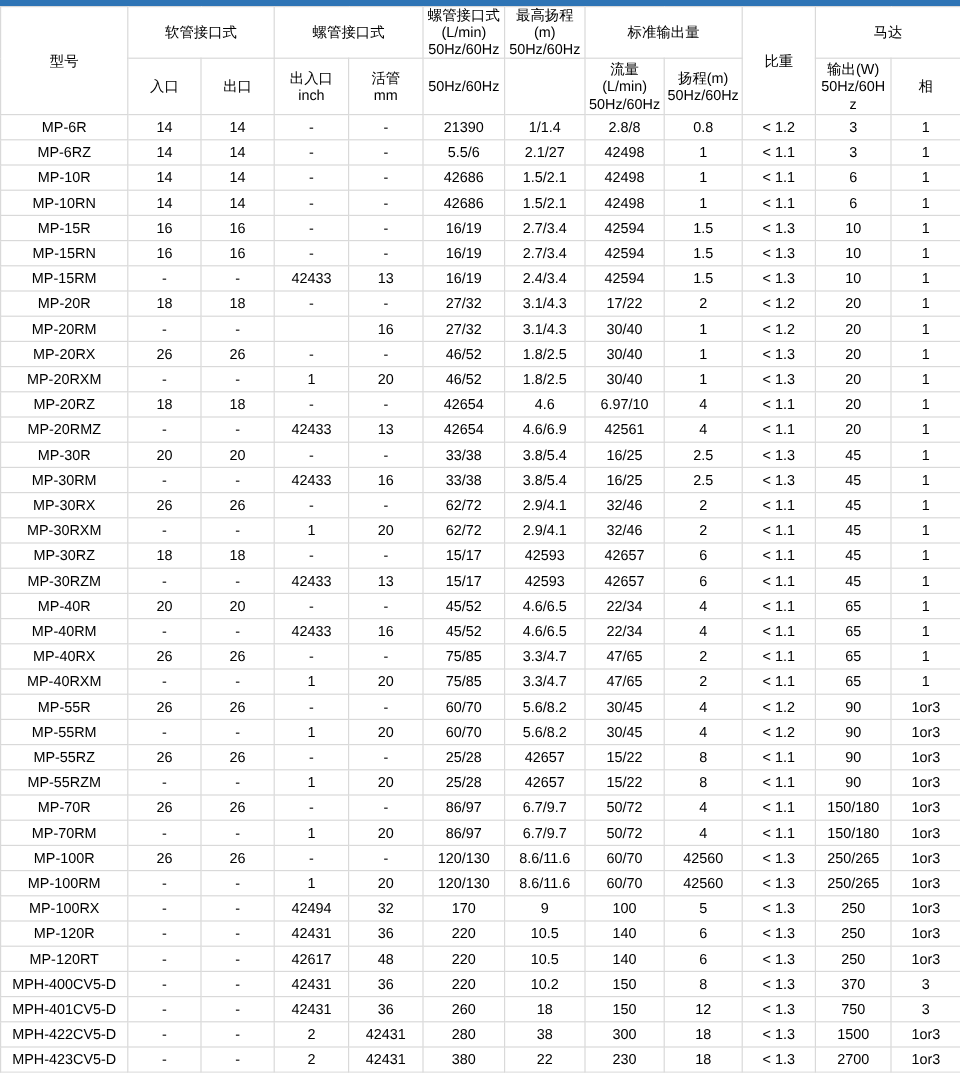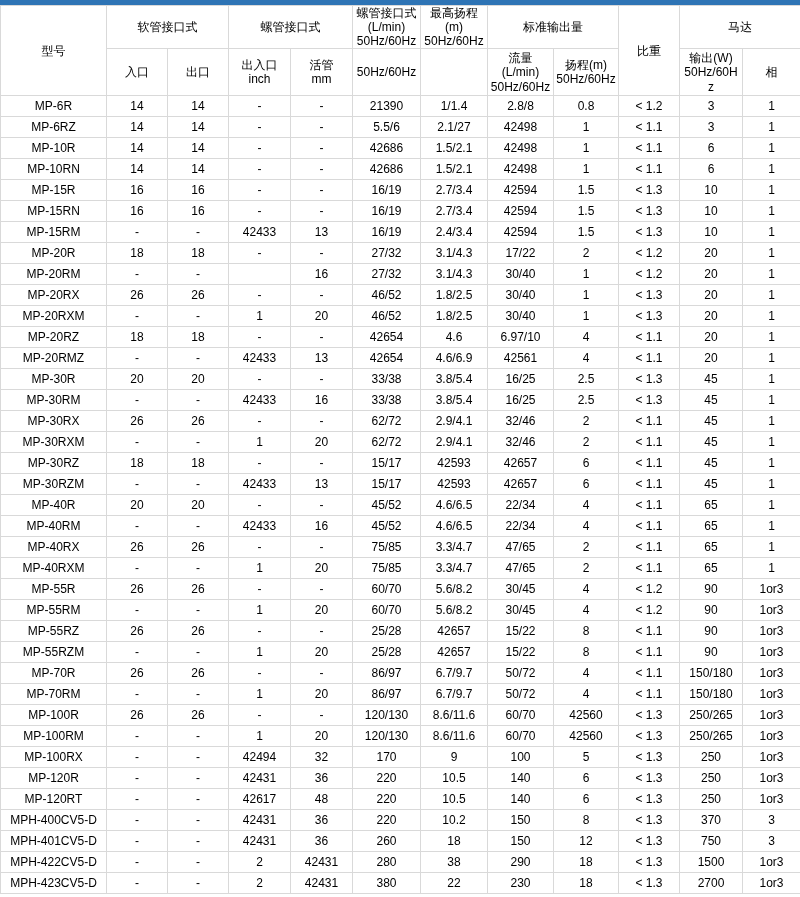--- a/index.html
+++ b/index.html
@@ -580,21 +580,21 @@
           <td>3</td>
         </tr>
         <tr>
           <td>MPH-422CV5-D</td>
           <td>-</td>
           <td>-</td>
           <td>2</td>
           <td>42431</td>
           <td>280</td>
           <td>38</td>
-          <td>290</td>
+          <td>300</td>
           <td>18</td>
           <td>&lt; 1.3</td>
           <td>1500</td>
           <td>1or3</td>
         </tr>
         <tr>
           <td>MPH-423CV5-D</td>
           <td>-</td>
           <td>-</td>
           <td>2</td>

